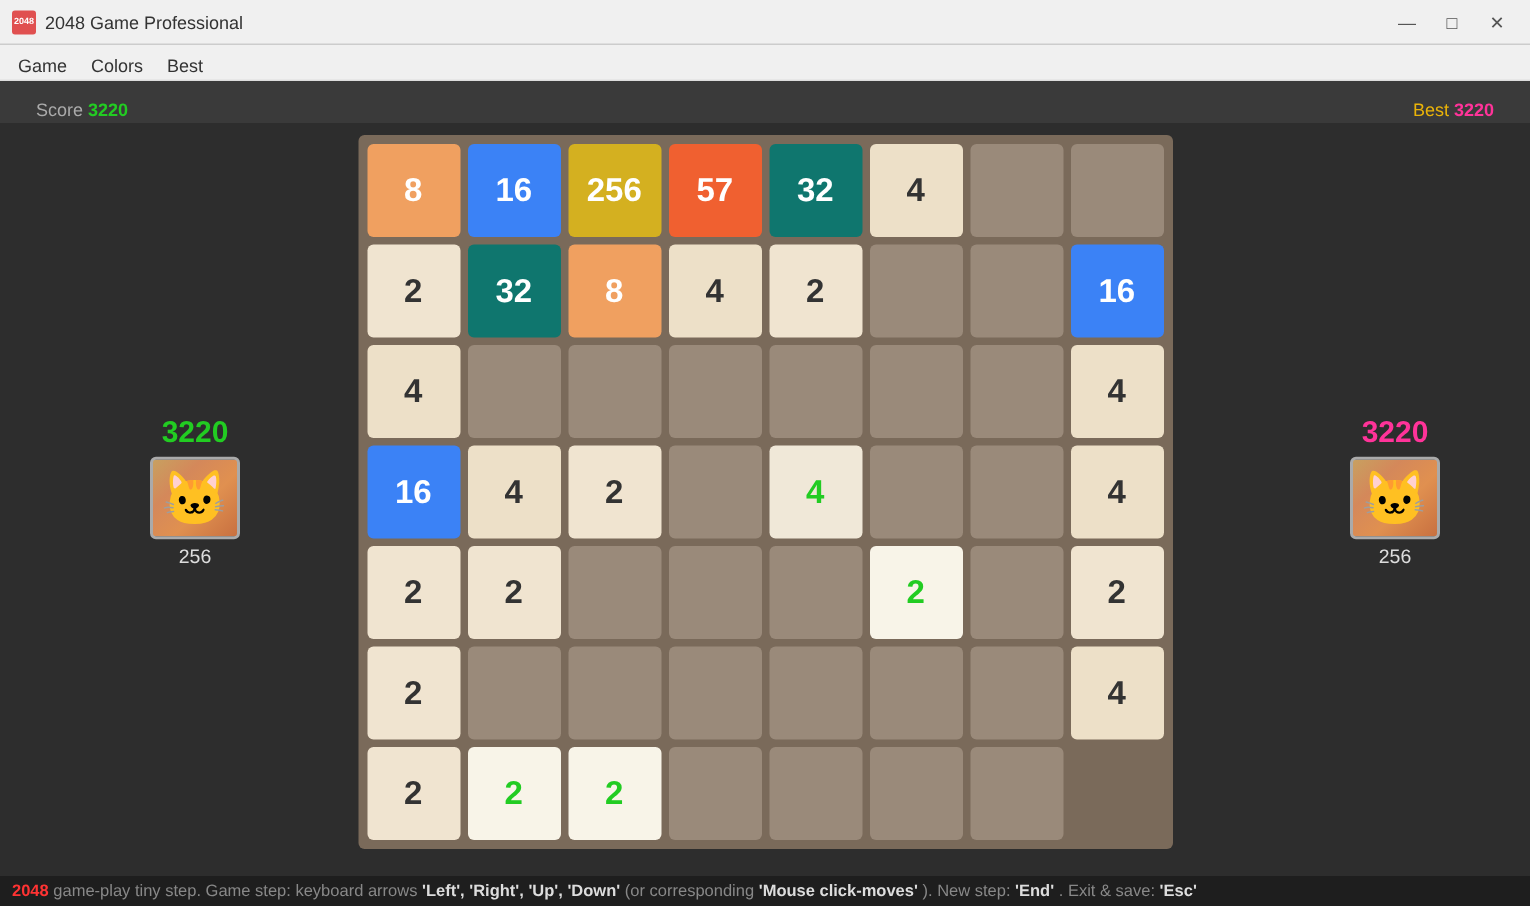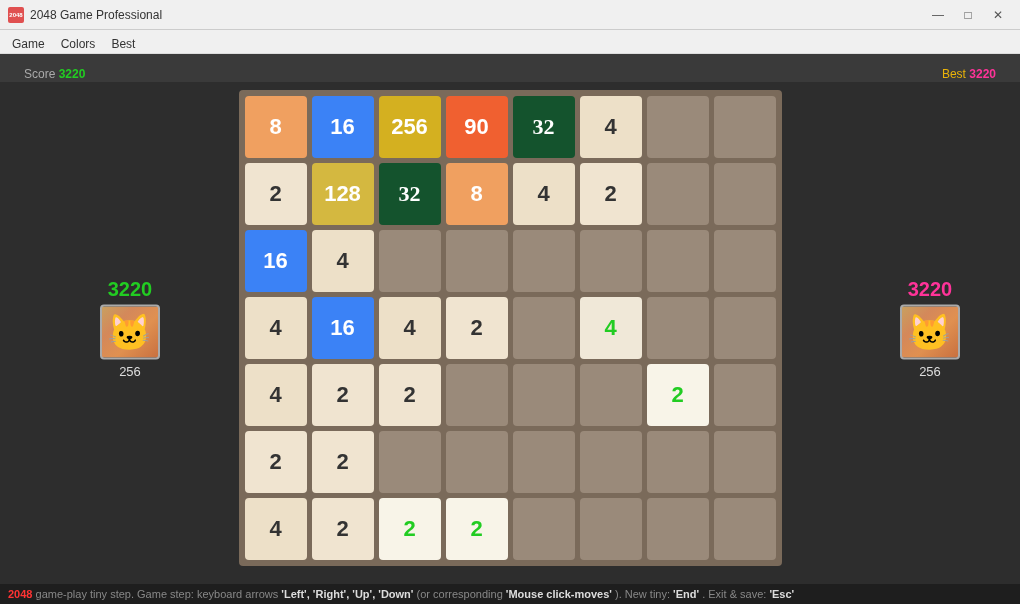--- a/index.html
+++ b/index.html
@@ -188,21 +188,21 @@
       justify-content: center;
       font-size: 22px;
       font-weight: bold;
     }
 
     .cell-empty { background: #9a8a7a; }
     .cell-2 { background: #f0e4d0; color: #333; }
     .cell-4 { background: #ede0c8; color: #333; }
     .cell-8 { background: #f0a060; color: white; }
     .cell-16 { background: #3b82f6; color: white; }
-    .cell-32 { background: #14532d; color: white; font-family: Liberation Serif, serif; }
+    .cell-32 { background: #0f766e; color: white; }
     .cell-64 { background: #f06030; color: white; }
     .cell-128 { background: #d4b840; color: white; }
     .cell-256 { background: #d4b020; color: white; }
     .cell-4-green { background: #f0e8d8; color: #22cc22; font-weight: bold; }
     .cell-2-white-green { background: #f8f4e8; color: #22cc22; font-weight: bold; }
 
     
     .status-bar {
       height: 20px;
       background: #1e1e1e;
@@ -265,27 +265,26 @@
   <div class="side-panel-left">
     <span class="side-score">3220</span>
     <div class="cat-img"></div>
     <span class="side-tile-val">256</span>
   </div>
 
   <div class="grid-container" id="game-grid">
   <div class="cell cell-8">8</div>
       <div class="cell cell-16">16</div>
       <div class="cell cell-256">256</div>
-      <div class="cell cell-64">90</div>
+      <div class="cell cell-64">57</div>
       <div class="cell cell-32">32</div>
       <div class="cell cell-4">4</div>
       <div class="cell cell-empty"></div>
       <div class="cell cell-empty"></div>
       <div class="cell cell-2">2</div>
-      <div class="cell cell-128">128</div>
       <div class="cell cell-32">32</div>
       <div class="cell cell-8">8</div>
       <div class="cell cell-4">4</div>
       <div class="cell cell-2">2</div>
       <div class="cell cell-empty"></div>
       <div class="cell cell-empty"></div>
       <div class="cell cell-16">16</div>
       <div class="cell cell-4">4</div>
       <div class="cell cell-empty"></div>
       <div class="cell cell-empty"></div>
@@ -334,18 +333,18 @@
   </div>
 </div>
 
 <div class="status-bar">
   <span class="status-text">
     <span class="status-highlight">2048</span>
     <span> game-play tiny step. Game step: keyboard arrows </span>
     <span class="status-key">'Left', 'Right', 'Up', 'Down'</span>
     <span> (or corresponding </span>
     <span class="status-key">'Mouse click-moves'</span>
-    <span>). New tiny: </span>
+    <span>). New step: </span>
     <span class="status-key">'End'</span>
     <span>. Exit &amp; save: </span>
     <span class="status-key">'Esc'</span>
   </span>
 </div>
 
 </body></html>

